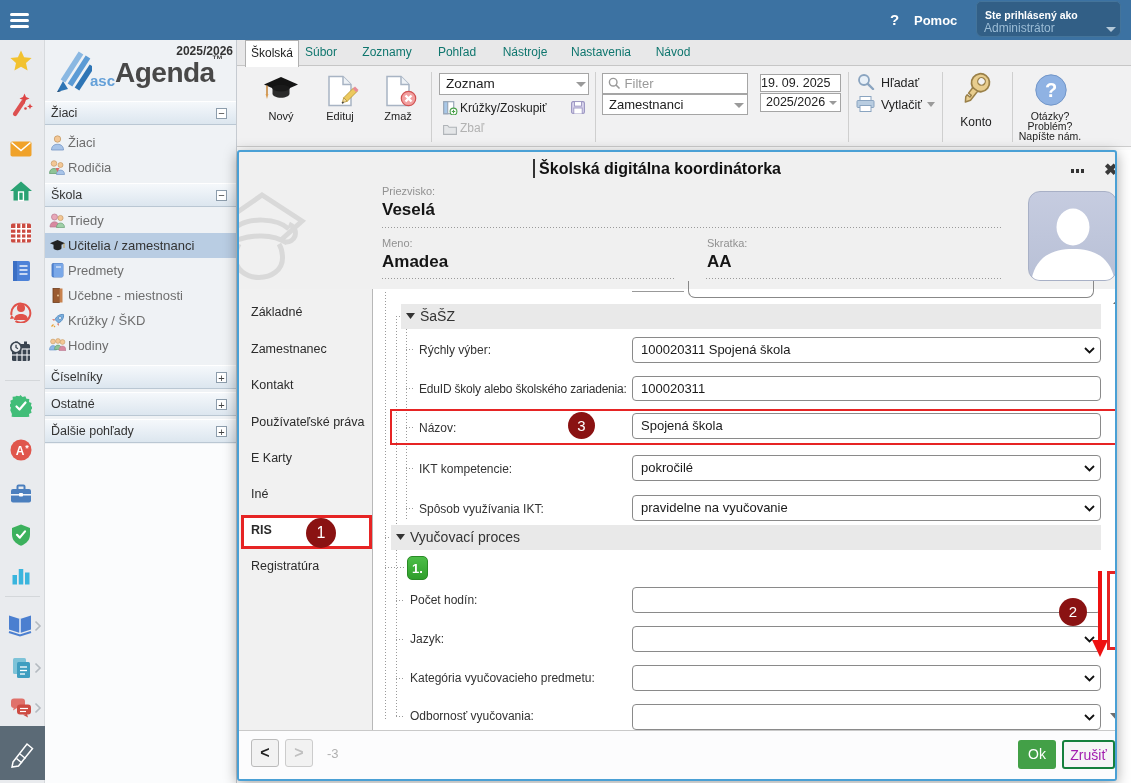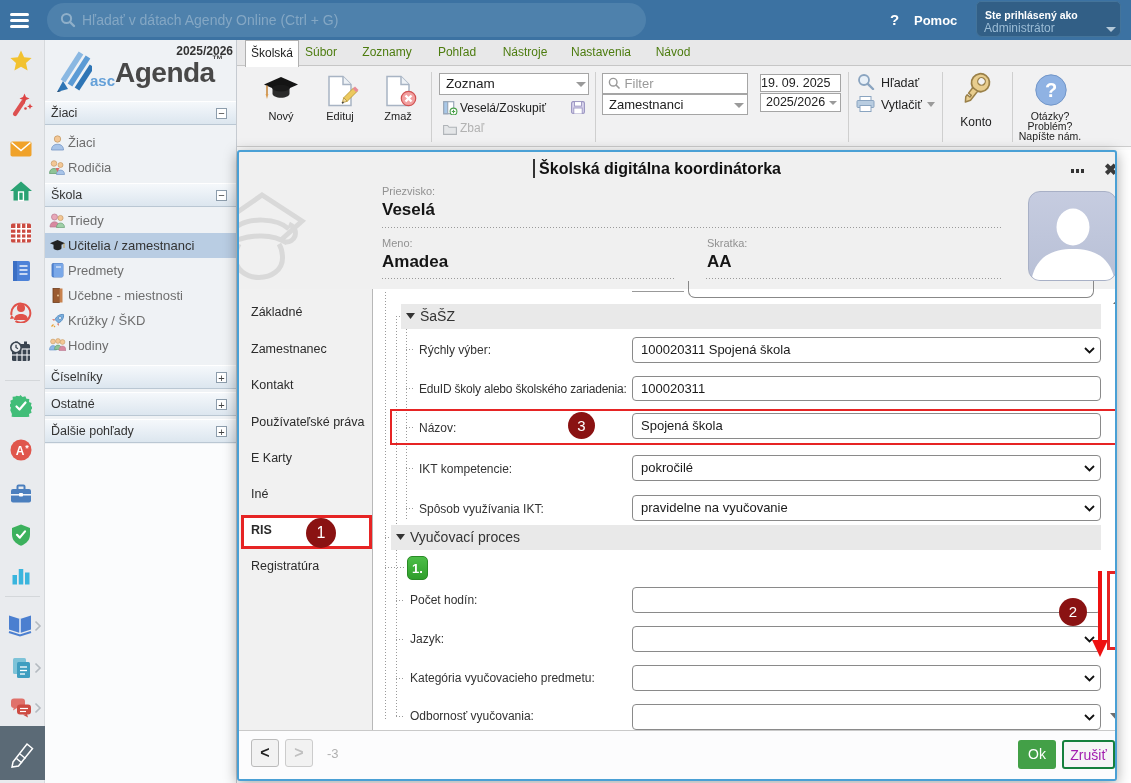--- a/index.html
+++ b/index.html
@@ -23,21 +23,21 @@
 .mh{position:absolute;left:0;width:191px;height:24px;background:linear-gradient(#f5f8fb,#dce6ef);
   border-top:1px solid #fff;border-bottom:1px solid #bac7d3;color:#333;font-size:12.5px;line-height:23px;}
 .mh span{margin-left:6px;}
 .mi{position:absolute;left:0;width:191px;height:25px;color:#6e6e6e;font-size:13px;line-height:25px;}
 .mi svg{position:absolute;left:4px;top:4px;}
 .mi span{margin-left:23px;}
 .mi.sel{background:#b9cde3;color:#333;}
 
 #ribbon{position:absolute;left:237px;top:40px;width:894px;height:110px;background:#f1f1f2;}
 #tabrow{position:absolute;left:0;top:0;width:894px;height:26px;background:#e8e8e9;border-bottom:1px solid #c6c6c6;}
-.tab{position:absolute;top:0;height:26px;font-size:12px;color:#4d7c0f;text-align:center;line-height:25px;}
+.tab{position:absolute;top:0;height:26px;font-size:12px;color:#0f766e;text-align:center;line-height:25px;}
 .tab.act{background:#fff;border:1px solid #b1b1b1;border-bottom:none;height:27px;color:#222;}
 .tsep{position:absolute;width:1px;background:#cfcfcf;top:32px;height:70px;}
 .tbtn{position:absolute;text-align:center;font-size:11px;color:#222;}
 .minibox{position:absolute;background:#fff;border:1px solid #a5a5a5;font-size:13px;color:#222;}
 .chevg{position:absolute;width:0;height:0;border-left:5px solid transparent;border-right:5px solid transparent;border-top:5px solid #9a9a9a;}
 
 #dlg{position:absolute;left:237px;top:150px;width:880px;height:631px;background:#f0f0f0;
   border:2px solid #4aa0d5;border-radius:3px;box-shadow:0 3px 14px rgba(0,0,0,.35);}
 .lblg{position:absolute;font-size:11px;color:#919191;}
 .bigv{position:absolute;font-size:17px;font-weight:bold;color:#151515;}
@@ -57,24 +57,20 @@
 </head>
 <body>
 <div id="app">
 
   <div id="hdr">
     <div id="hamb">
         <div style="top:13px"></div>
         <div style="top:19px"></div>
         <div style="top:25px"></div>
       </div>
-    <div id="searchpill"><svg class="abs" style="left:13px;top:9px" width="16" height="16" viewBox="0 0 16 16">
-          <circle cx="6.5" cy="6.5" r="4.6" fill="none" stroke="#8fafc9" stroke-width="2"></circle>
-          <line x1="10" y1="10" x2="14" y2="14" stroke="#8fafc9" stroke-width="2.4" stroke-linecap="round"></line>
-        </svg><span style="margin-left:35px">Hľadať v dátach Agendy Online (Ctrl + G)</span></div>
     <div class="abs" style="left:890px;top:11px;color:#fff;font-size:15px;font-weight:bold">?</div>
     <div class="abs" style="left:914px;top:13px;color:#fff;font-size:13px;font-weight:bold">Pomoc</div>
     <div id="userbox">
       <div class="abs" style="left:8px;top:7px;color:#fff;font-size:10.5px;font-weight:bold">Ste prihlásený ako</div>
       <div class="abs" style="left:7px;top:19px;color:#9cbdd6;font-size:12px">Administrátor</div>
       <div class="abs" style="left:129px;top:25px;width:0;height:0;border-left:5px solid transparent;border-right:5px solid transparent;border-top:5.5px solid #b3c8d8"></div>
     </div>
   </div>
 
   <div id="strip">
@@ -319,21 +315,21 @@
       </svg>
     <div class="tbtn" style="left:131px;top:70px;width:60px">Zmaž</div>
 
     <div class="minibox" style="left:202px;top:33px;width:150px;height:22px;line-height:20px;font-size:13.5px"><span style="margin-left:6px">Zoznam</span><div class="chevg" style="left:136px;top:8px"></div></div>
     <svg class="abs" style="left:206px;top:61px" width="15" height="14" viewBox="0 0 15 14">
         <rect x="0.7" y="0.7" width="10" height="12" fill="#fff" stroke="#9aa8b8" stroke-width="1.2"></rect>
         <rect x="0.7" y="0.7" width="4" height="12" fill="#a8c8e8" stroke="#9aa8b8" stroke-width="1.2"></rect>
         <circle cx="10.5" cy="10.5" r="3.4" fill="#fff" stroke="#4aa04a" stroke-width="1.1"></circle>
         <path d="M10.5 8.8 v3.4 M8.8 10.5 h3.4" stroke="#4aa04a" stroke-width="1.1"></path>
       </svg>
-    <div class="tbtn" style="left:223px;top:61px;text-align:left;font-size:12px">Veselá/Zoskupiť</div>
+    <div class="tbtn" style="left:223px;top:61px;text-align:left;font-size:12px">Krúžky/Zoskupiť</div>
     <svg class="abs" style="left:334px;top:61px" width="14" height="13" viewBox="0 0 14 13">
         <rect x="0.6" y="0.6" width="12.8" height="11.8" rx="1.5" fill="#d8d4ec" stroke="#9a94c0" stroke-width="1.1"></rect>
         <rect x="3.5" y="0.6" width="7" height="4.5" fill="#fff" stroke="#9a94c0" stroke-width="0.9"></rect>
         <rect x="2.8" y="7" width="8.4" height="6" fill="#fff" stroke="#9a94c0" stroke-width="0.9"></rect>
       </svg>
     <div class="abs" style="left:206px;top:81px"><svg width="14" height="12" viewBox="0 0 14 12">
           <path d="M0.6 2.5 h4 l1.5 1.8 h7.3 V11.4 H0.6 Z" fill="#e4e6e8" stroke="#b0b4b8" stroke-width="1.1"></path>
         </svg></div>
     <div class="tbtn" style="left:223px;top:81px;color:#b2b2b2;text-align:left;font-size:12px">Zbaľ</div>
 

